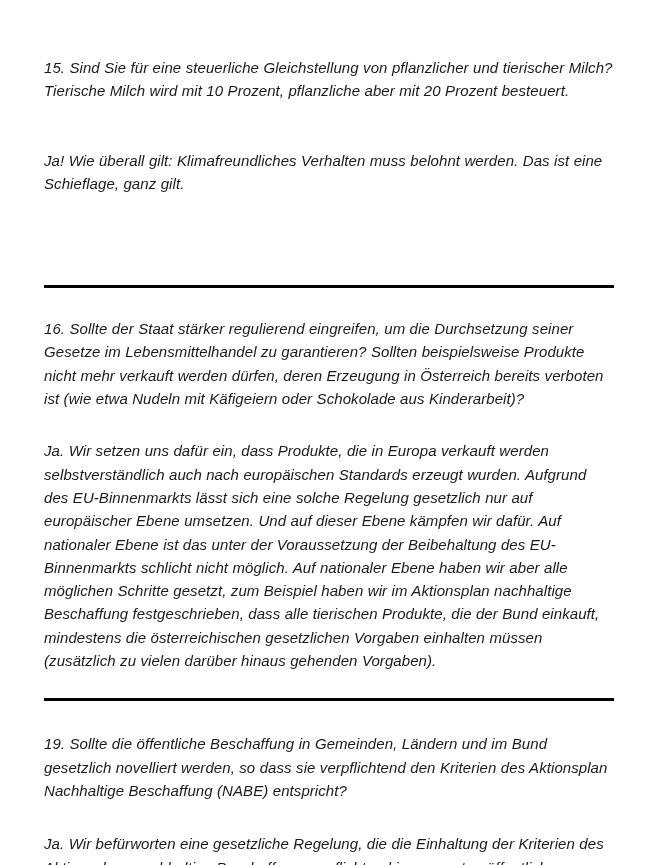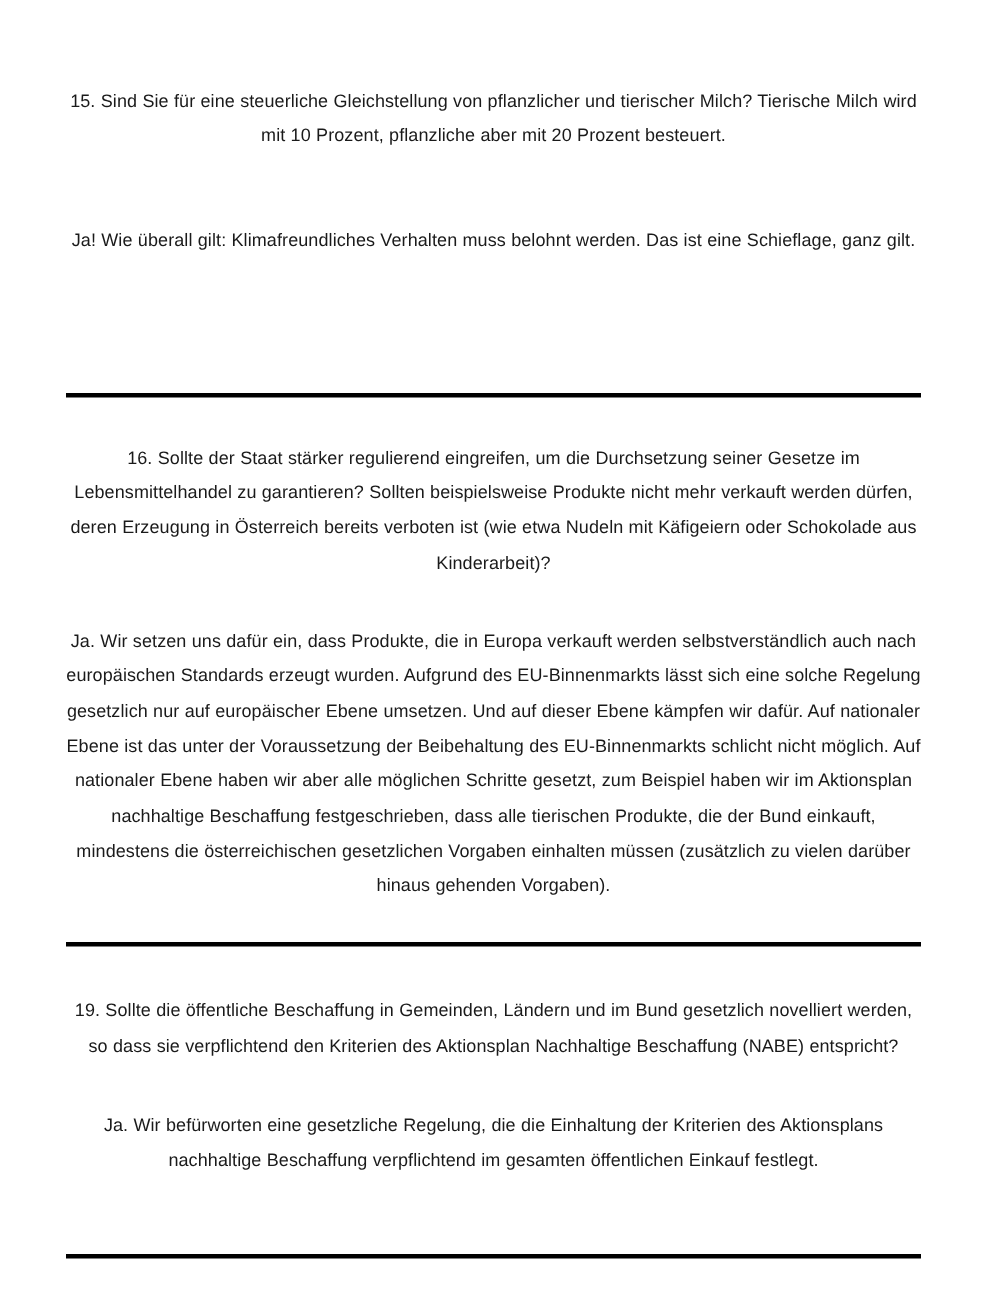--- a/index.html
+++ b/index.html
@@ -19,26 +19,27 @@
     position: absolute;
     left: 44px;
     top: 0;
     width: 570px;
   }
   .qa-section {
     width: 100%;
   }
   .question,
   .answer {
-    font-size: 12px;
+    font-size: 15px;
     line-height: 23.3px;
     letter-spacing: 0.005em;
     margin: 0;
-    text-align: center;
+    text-align: left;
     word-spacing: 0.01em;
+    font-style: italic;
   }
   .divider {
     width: 570px;
     height: 0;
     border: 0;
     border-top: 3px solid #000000;
     margin: 0;
     padding: 0;
   }
   

